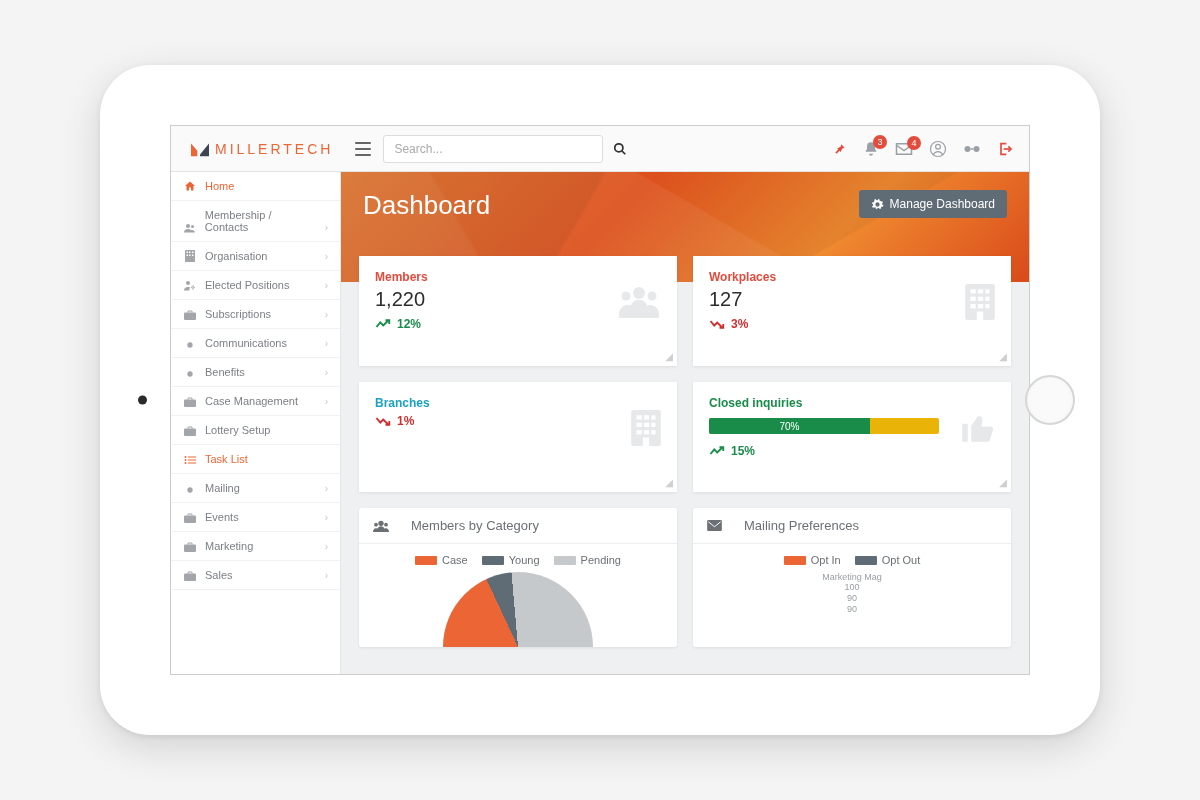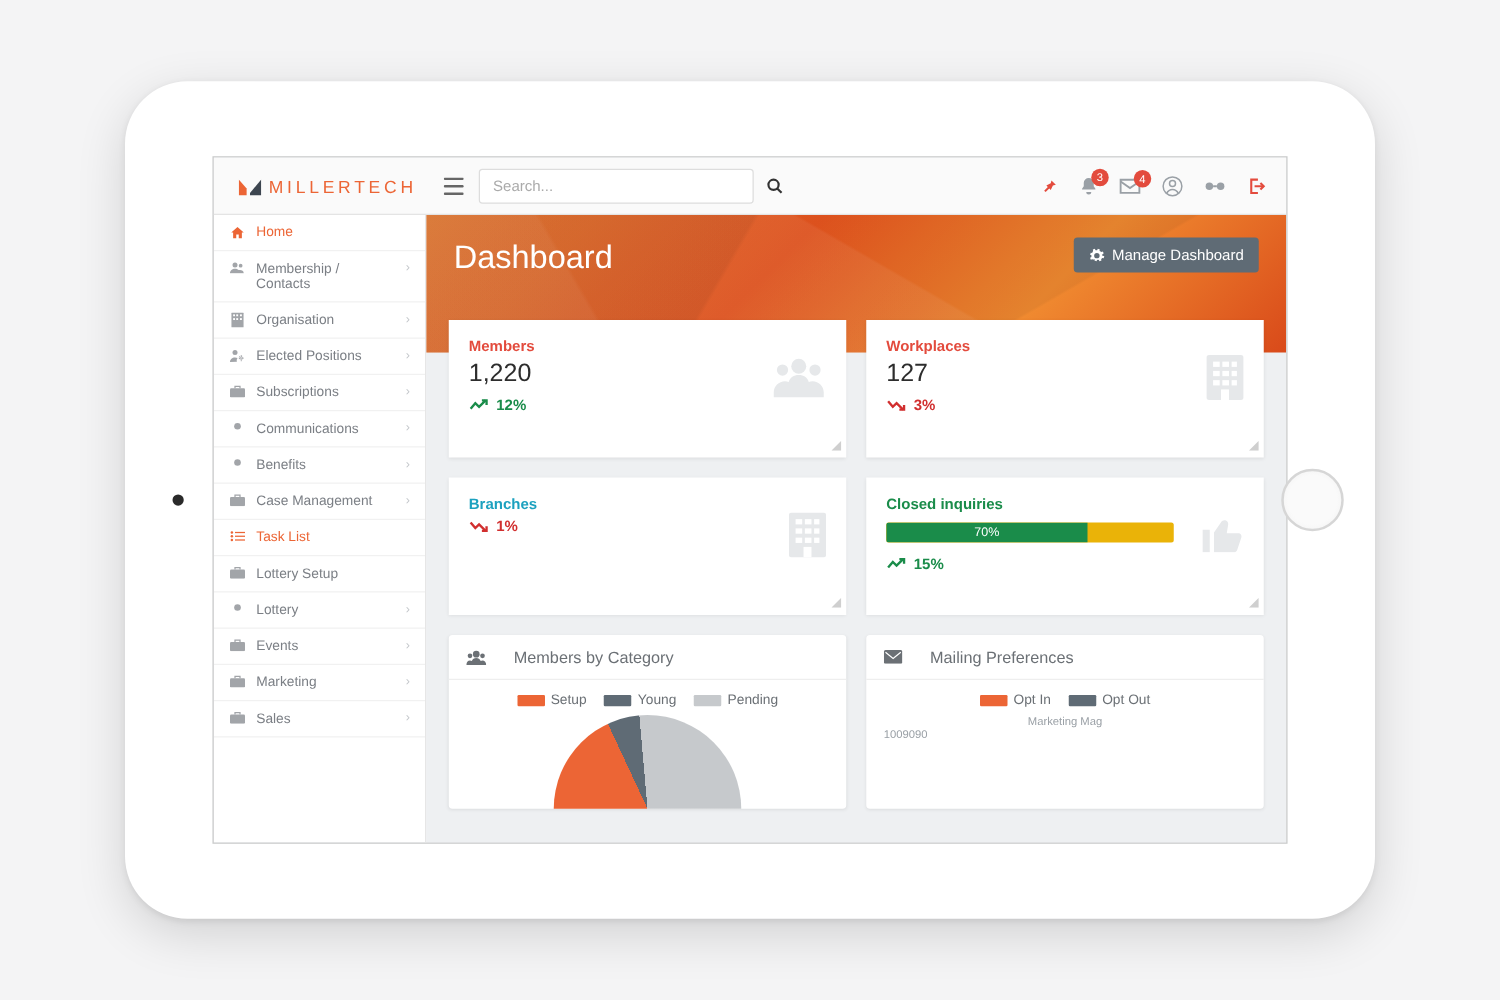--- a/index.html
+++ b/index.html
@@ -23,21 +23,21 @@
 .search-btn { background:none; border:none; padding:0 10px; color:#333; cursor:pointer; }
 .topbar-right { margin-left:auto; display:flex; align-items:center; gap:16px; padding-right:6px; }
 .hicon { position:relative; color:#9aa0a6; cursor:pointer; }
 .hicon.red { color:#e34b3d; }
 .badge { position:absolute; top:-6px; right:-8px; background:#e34b3d; color:#fff; font-size:9px; min-width:14px; height:14px; border-radius:7px; display:flex; align-items:center; justify-content:center; padding:0 3px; }
 
 
 .body { flex:1; display:flex; overflow:hidden; }
 
 .sidebar { width:170px; background:#fff; border-right:1px solid #e6e6e6; overflow-y:auto; }
-.nav-item { display:flex; align-items:flex-start; gap:8px; padding:8px 12px; font-size:11px; color:#7b7f85; border-bottom:1px solid #f1f1f1; cursor:pointer; position:relative; }
+.nav-item { display:flex; align-items:flex-end; gap:8px; padding:8px 12px; font-size:11px; color:#7b7f85; border-bottom:1px solid #f1f1f1; cursor:pointer; position:relative; }
 .nav-item.active { color:#ec6535; }
 .nav-item.highlight { color:#ec6535; }
 .nav-icon { width:14px; display:inline-flex; justify-content:center; color:inherit; opacity:.7; }
 .nav-item.active .nav-icon, .nav-item.highlight .nav-icon { opacity:1; }
 .nav-chevron { margin-left:auto; color:#c5c8cc; font-size:10px; }
 
 .main { flex:1; overflow-y:auto; background:#eef0f2; }
 .hero { height:110px; background:linear-gradient(135deg,#f07a2a 0%,#e8551f 40%,#f08a30 70%,#d94a1a 100%); position:relative; padding:18px 22px; display:flex; align-items:flex-start; justify-content:space-between; }
 .hero::before { content:""; position:absolute; inset:0; background:
   linear-gradient(60deg, rgba(255,255,255,.05) 20%, transparent 20.5%),
@@ -72,21 +72,21 @@
 .panel-body { padding:10px 14px 0; }
 
 .legend { display:flex; gap:14px; justify-content:center; font-size:11px; color:#6b7075; margin-bottom:6px; }
 .legend-item { display:flex; align-items:center; gap:5px; }
 .swatch { width:22px; height:9px; border-radius:1px; }
 
 .pie-wrap { display:flex; justify-content:center; }
 .pie { width:150px; height:75px; border-top-left-radius:150px; border-top-right-radius:150px; background:conic-gradient(from -90deg at 50% 100%, #ec6535 0deg 65deg, #5f6b75 65deg 85deg, #c6c9cc 85deg 180deg); }
 
 .axis-title { text-align:center; font-size:9px; color:#9aa0a6; }
-.axis-nums { display:flex; flex-direction:row; align-items:center; font-size:9px; color:#9aa0a6; line-height:1.2; }
+.axis-nums { display:flex; flex-direction:column; align-items:center; font-size:9px; color:#9aa0a6; line-height:1.2; }
 
 svg { display:block; }
 </style>
 </head>
 <body>
 
 <div class="tablet-frame">
   <div class="screen">
 
     <div class="topbar">
@@ -243,49 +243,49 @@
           <div class="nav-item">
             <span class="nav-icon">
               <svg width="12" height="10" viewBox="0 0 24 20" fill="currentColor">
                 <rect y="5" width="24" height="15" rx="2"></rect>
                 <path d="M8 5V2h8v3" fill="none" stroke="currentColor" stroke-width="2"></path>
               </svg>
             </span>
             <span>Case Management</span>
             <span class="nav-chevron">›</span>
           </div>
+          <div class="nav-item">
+            <span class="nav-icon">
+              <svg width="12" height="10" viewBox="0 0 24 20" fill="currentColor">
+                <rect y="5" width="24" height="15" rx="2"></rect>
+                <path d="M8 5V2h8v3" fill="none" stroke="currentColor" stroke-width="2"></path>
+              </svg>
+            </span>
+            <span>Lottery Setup</span>
+          </div>
           <div class="nav-item highlight">
             <span class="nav-icon">
               <svg width="12" height="10" viewBox="0 0 24 18" fill="currentColor">
                 <circle cx="3" cy="3" r="2"></circle>
                 <rect x="8" y="2" width="16" height="2"></rect>
                 <circle cx="3" cy="9" r="2"></circle>
                 <rect x="8" y="8" width="16" height="2"></rect>
                 <circle cx="3" cy="15" r="2"></circle>
                 <rect x="8" y="14" width="16" height="2"></rect>
               </svg>
             </span>
             <span>Task List</span>
           </div>
           <div class="nav-item">
             <span class="nav-icon">
-              <svg width="12" height="10" viewBox="0 0 24 20" fill="currentColor">
-                <rect y="5" width="24" height="15" rx="2"></rect>
-                <path d="M8 5V2h8v3" fill="none" stroke="currentColor" stroke-width="2"></path>
-              </svg>
-            </span>
-            <span>Lottery Setup</span>
-          </div>
-          <div class="nav-item">
-            <span class="nav-icon">
               <svg width="8" height="8" viewBox="0 0 12 12">
                 <circle cx="6" cy="6" r="4" fill="currentColor"></circle>
               </svg>
             </span>
-            <span>Lottery</span>
+            <span>Mailing</span>
             <span class="nav-chevron">›</span>
           </div>
           <div class="nav-item">
             <span class="nav-icon">
               <svg width="12" height="10" viewBox="0 0 24 20" fill="currentColor">
                 <rect y="5" width="24" height="15" rx="2"></rect>
                 <path d="M8 5V2h8v3" fill="none" stroke="currentColor" stroke-width="2"></path>
               </svg>
             </span>
             <span>Events</span>
@@ -452,21 +452,21 @@
                     <circle cx="19.5" cy="7" r="2.8"></circle>
                     <path d="M0 18c0-3 2-5.5 4.5-5.5.8 0 1.6.2 2.2.6C7.5 11 9.5 9.5 12 9.5s4.5 1.5 5.3 3.6c.6-.4 1.4-.6 2.2-.6 2.5 0 4.5 2.5 4.5 5.5z"></path>
                   </svg>
                 </span>
               <span>Members by Category</span>
             </div>
             <div class="panel-body">
               <div class="legend" id="legend-cat">
                   <span class="legend-item">
                     <span class="swatch" style="background:#ec6535"></span>
-                    <span>Setup</span>
+                    <span>Case</span>
                   </span>
                   <span class="legend-item">
                     <span class="swatch" style="background:#5f6b75"></span>
                     <span>Young</span>
                   </span>
                   <span class="legend-item">
                     <span class="swatch" style="background:#c6c9cc"></span>
                     <span>Pending</span>
                   </span>
                 </div>

